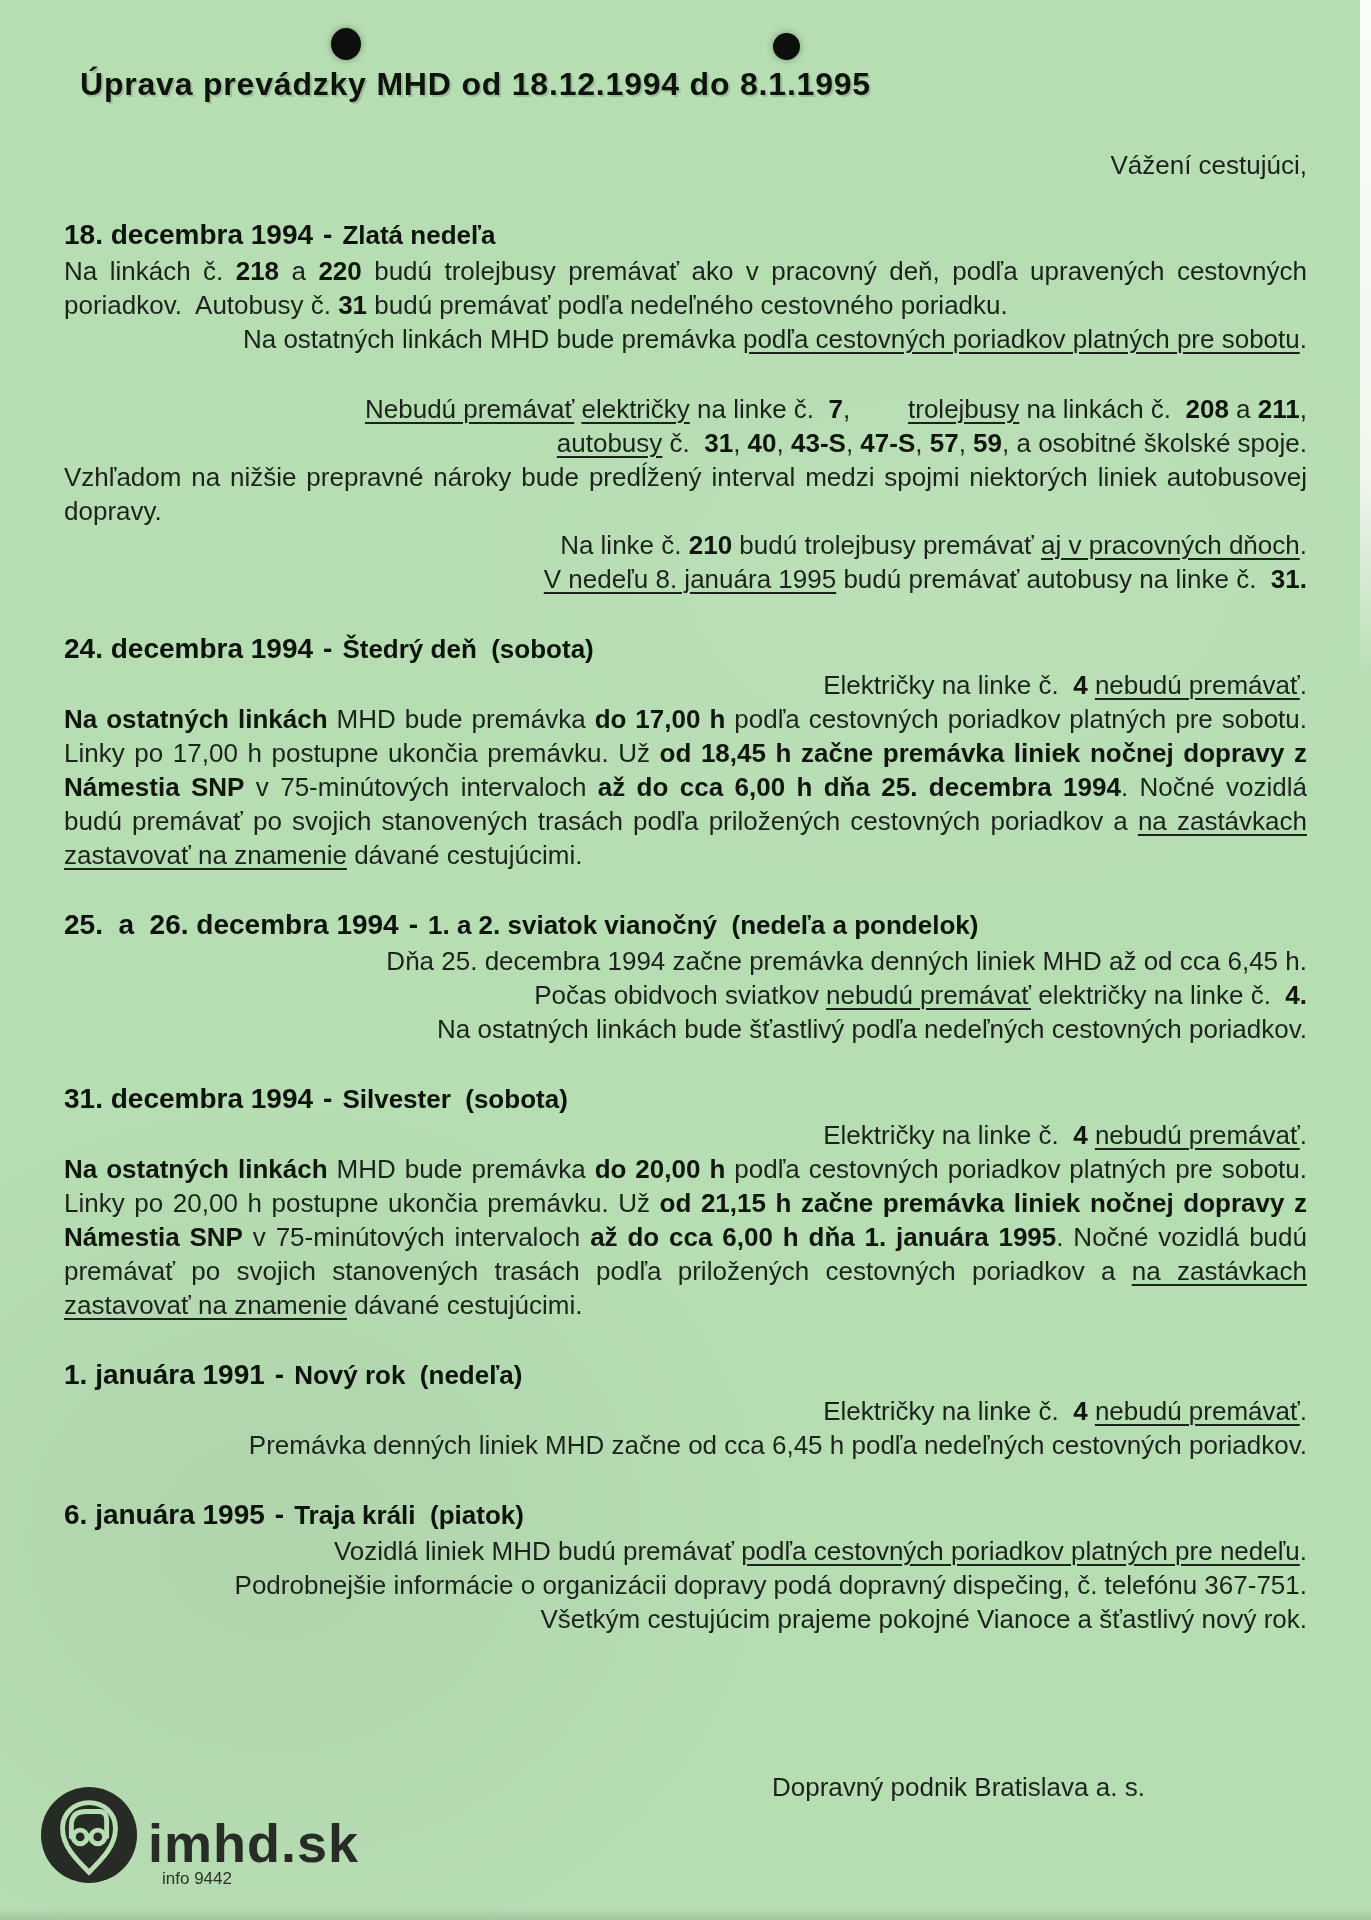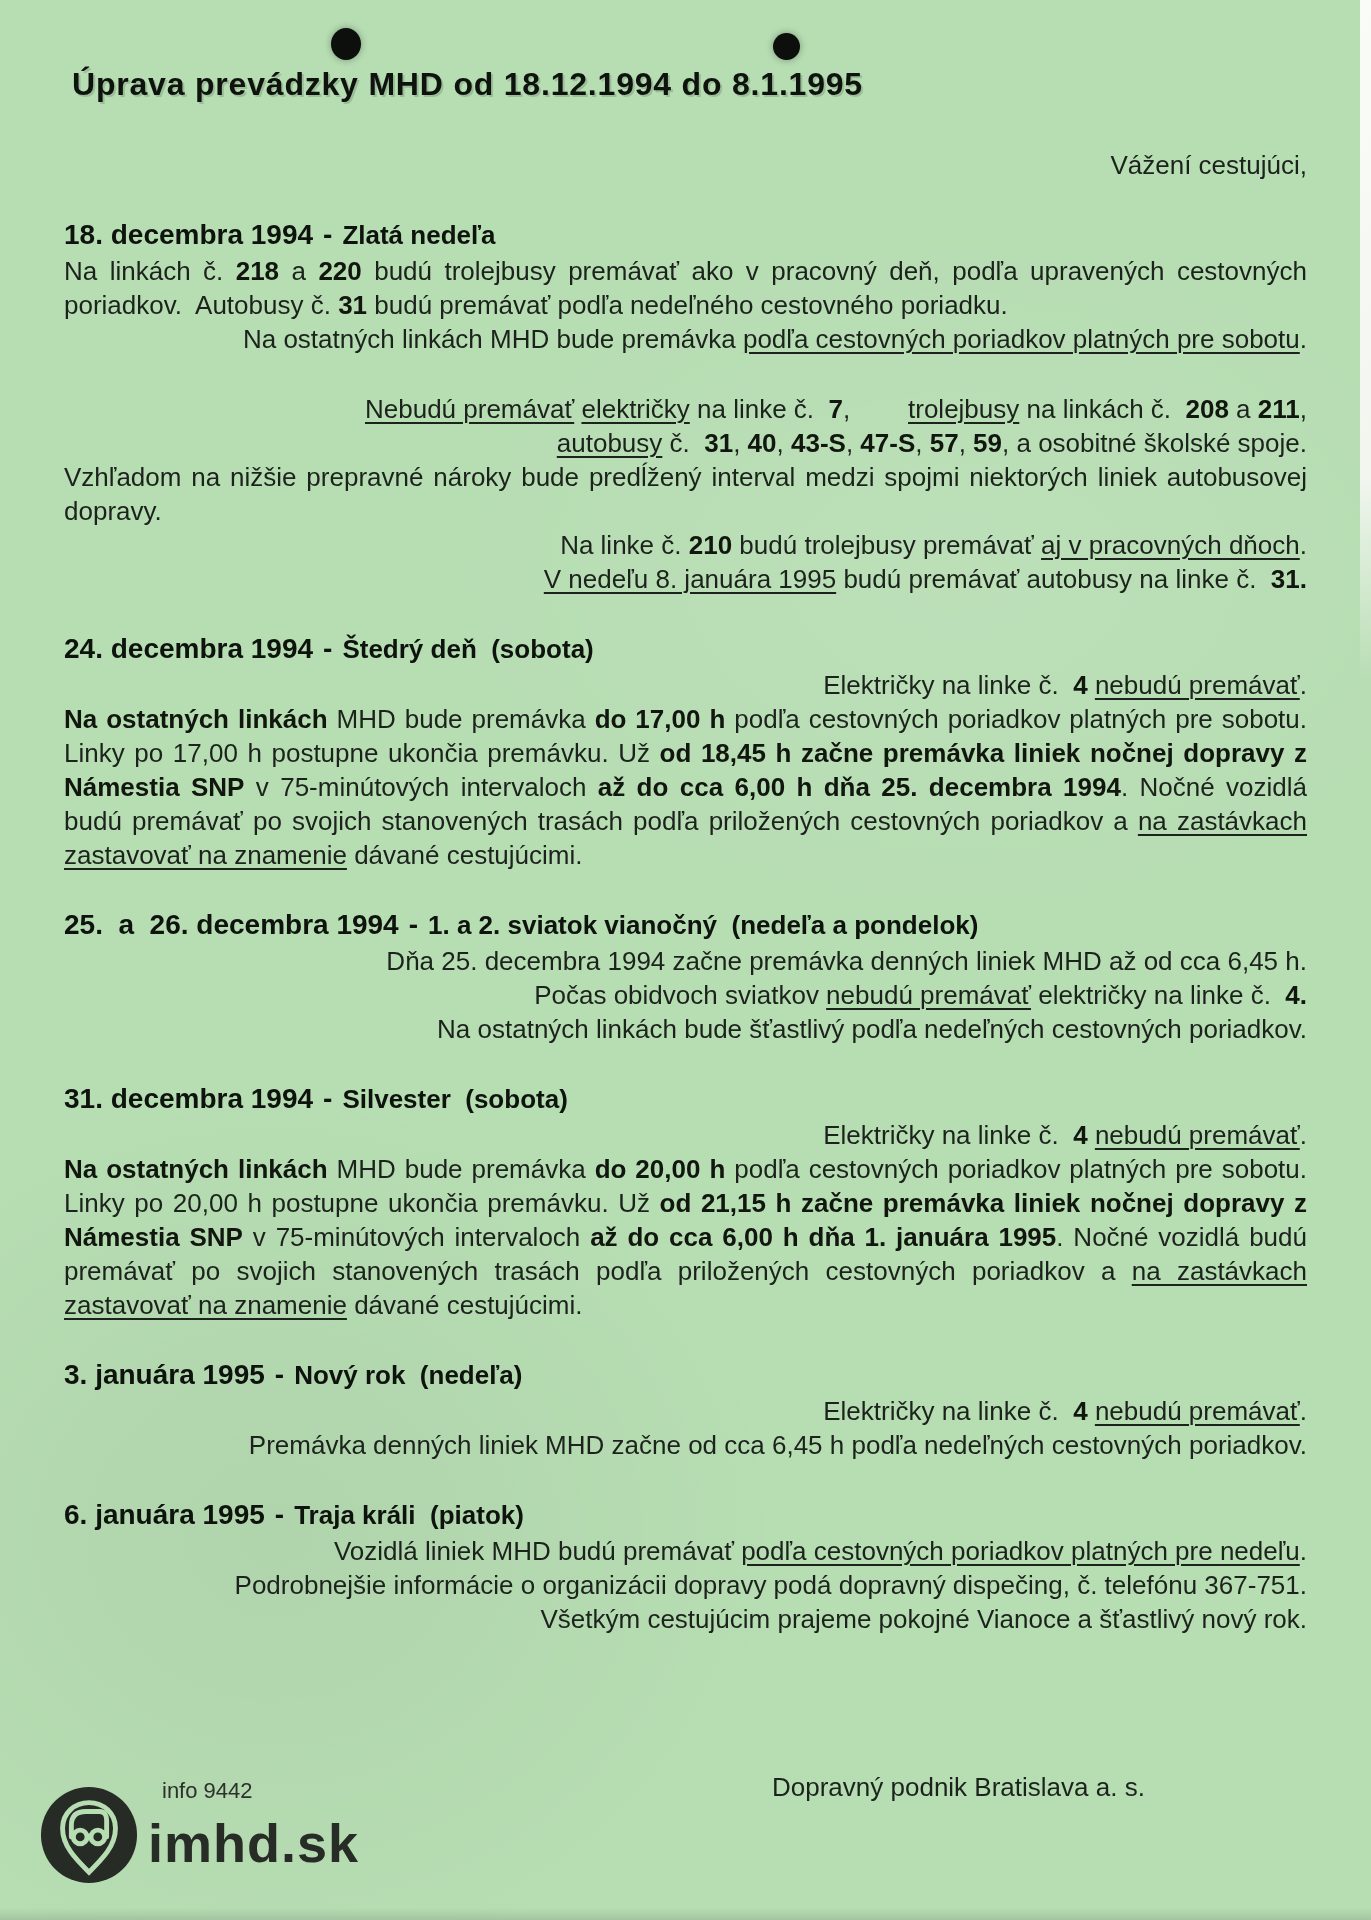--- a/index.html
+++ b/index.html
@@ -16,42 +16,42 @@
     box-sizing:border-box;
   }
   .edge-right{position:absolute;right:0;top:0;width:11px;height:680px;background:linear-gradient(to bottom,#fafcf8 0%,#f2f6ef 70%,rgba(250,252,248,0) 100%);}
   .edge-bottom{position:absolute;left:0;bottom:0;width:100%;height:12px;background:linear-gradient(to top,rgba(40,50,40,0.14),rgba(0,0,0,0));}
   .punch-dot{position:absolute;border-radius:50%;background:#0c0f0c;box-shadow:0 0 7px rgba(10,15,10,0.35);}
   .dot-1{left:331px;top:28px;width:30px;height:32px;}
   .dot-2{left:773px;top:33px;width:27px;height:27px;}
 
   .content{padding:64px 64px 0 64px;}
   h1{
-    margin:0 0 44px 8px;
+    margin:0 0 44px 16px;
     font-size:32px;line-height:40px;font-weight:700;
     letter-spacing:0.8px;color:#0e130e;
     text-shadow:2px 2px 0 rgba(15,25,15,0.16);
   }
   p.line{margin:0;font-size:26px;line-height:34px;text-align:justify;}
   p.single{text-align:right;}
   .indent{margin-left:196px;text-align:left;}
   .b{font-weight:700;color:#11160f;}
   .u{text-decoration:underline;text-decoration-thickness:2px;text-underline-offset:4px;}
 
   .section{margin-top:36px;}
   h2{margin:0 0 2px 0;font-size:28px;line-height:34px;font-weight:700;color:#0e130e;}
   .h-sep{margin:0 10px;font-weight:700;}
   .h-name{font-size:26px;text-align:center;}
 
   .closing-1{margin-top:36px;}
   .closing-2{margin-top:46px;}
 
   .logo-circle{position:absolute;left:40px;top:1786px;width:98px;height:98px;}
   .logo-text{position:absolute;left:148px;top:1812px;font-size:54px;font-weight:700;letter-spacing:1px;color:#272c26;}
-  .logo-sub{position:absolute;left:162px;top:1778px;font-size:22px;color:#2c312b;}
+  .logo-sub{position:absolute;left:162px;top:1869px;font-size:17px;color:#2c312b;}
   .signature{position:absolute;left:772px;top:1772px;font-size:26px;color:#1c221c;}
 </style>
 </head>
 <body>
 
 <div class="paper">
 
   <span class="punch-dot dot-1"></span>
   <span class="punch-dot dot-2"></span>
   <div class="edge-right"></div>
@@ -109,21 +109,21 @@
       <span class="h-date">31. decembra 1994</span><span class="h-sep">-</span><span class="h-name">Silvester&nbsp; (sobota)</span>
     </h2>
     <div class="sec-body">
             <p class="line single"><span>Električky na linke č.&nbsp; </span><span class="b">4</span><span> </span><span class="u">nebudú premávať</span><span>.</span></p>
             <p class="line"><span class="b">Na ostatných linkách</span><span> MHD bude premávka </span><span class="b">do 20,00 h</span><span> podľa cestovných poriadkov platných pre sobotu. Linky po 20,00 h postupne ukončia premávku. Už </span><span class="b">od 21,15 h začne premávka liniek nočnej dopravy z Námestia SNP</span><span> v 75-minútových intervaloch </span><span class="b">až do cca 6,00 h dňa 1. januára 1995</span><span>. Nočné vozidlá budú premávať po svojich stanovených trasách podľa priložených cestovných poriadkov a </span><span class="u">na zastávkach zastavovať na znamenie</span><span> dávané cestujúcimi.</span></p>
           </div>
   </div>
 
   <div class="section">
     <h2>
-      <span class="h-date">3. januára 1995</span><span class="h-sep">-</span><span class="h-name">Nový rok&nbsp; (nedeľa)</span>
+      <span class="h-date">1. januára 1991</span><span class="h-sep">-</span><span class="h-name">Nový rok&nbsp; (nedeľa)</span>
     </h2>
     <div class="sec-body">
             <p class="line single"><span>Električky na linke č.&nbsp; </span><span class="b">4</span><span> </span><span class="u">nebudú premávať</span><span>.</span></p>
             <p class="line single"><span>Premávka denných liniek MHD začne od cca 6,45 h podľa nedeľných cestovných poriadkov.</span></p>
           </div>
   </div>
 
   <div class="section">
     <h2>
       <span class="h-date">6. januára 1995</span><span class="h-sep">-</span><span class="h-name">Traja králi&nbsp; (piatok)</span>

